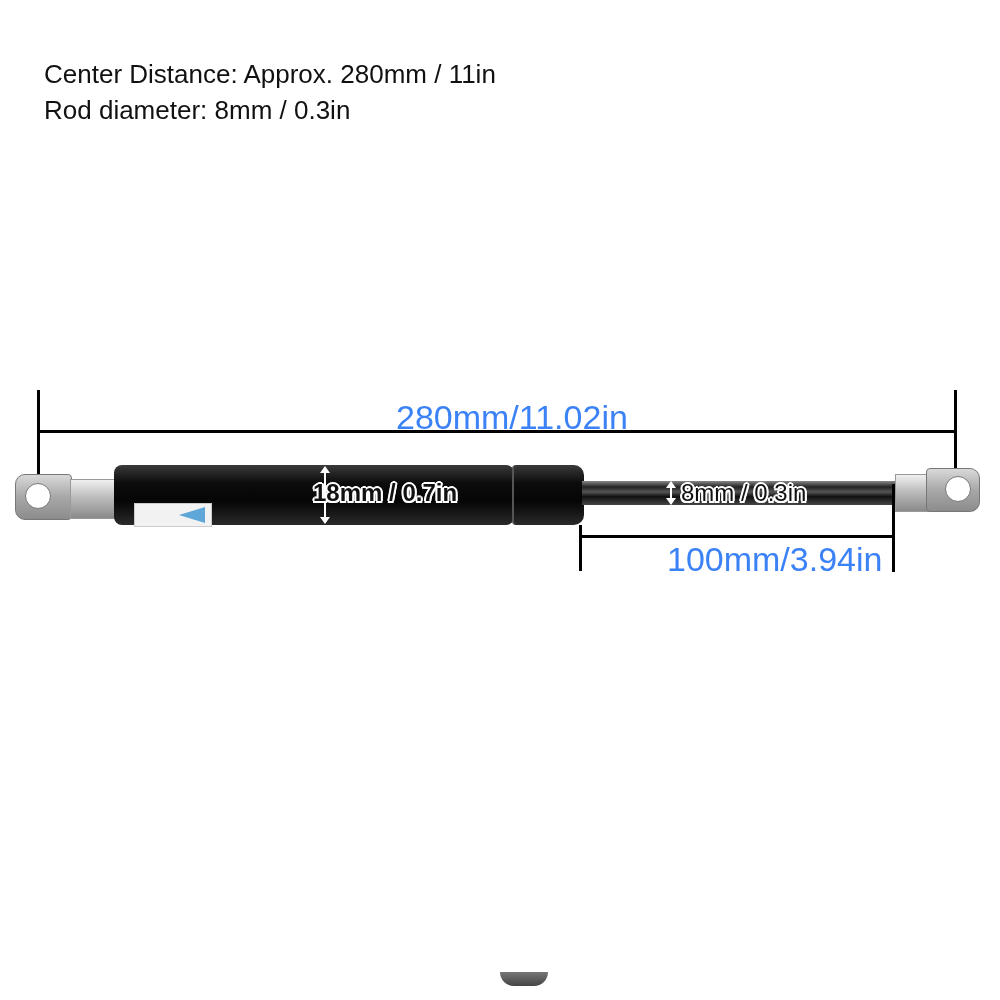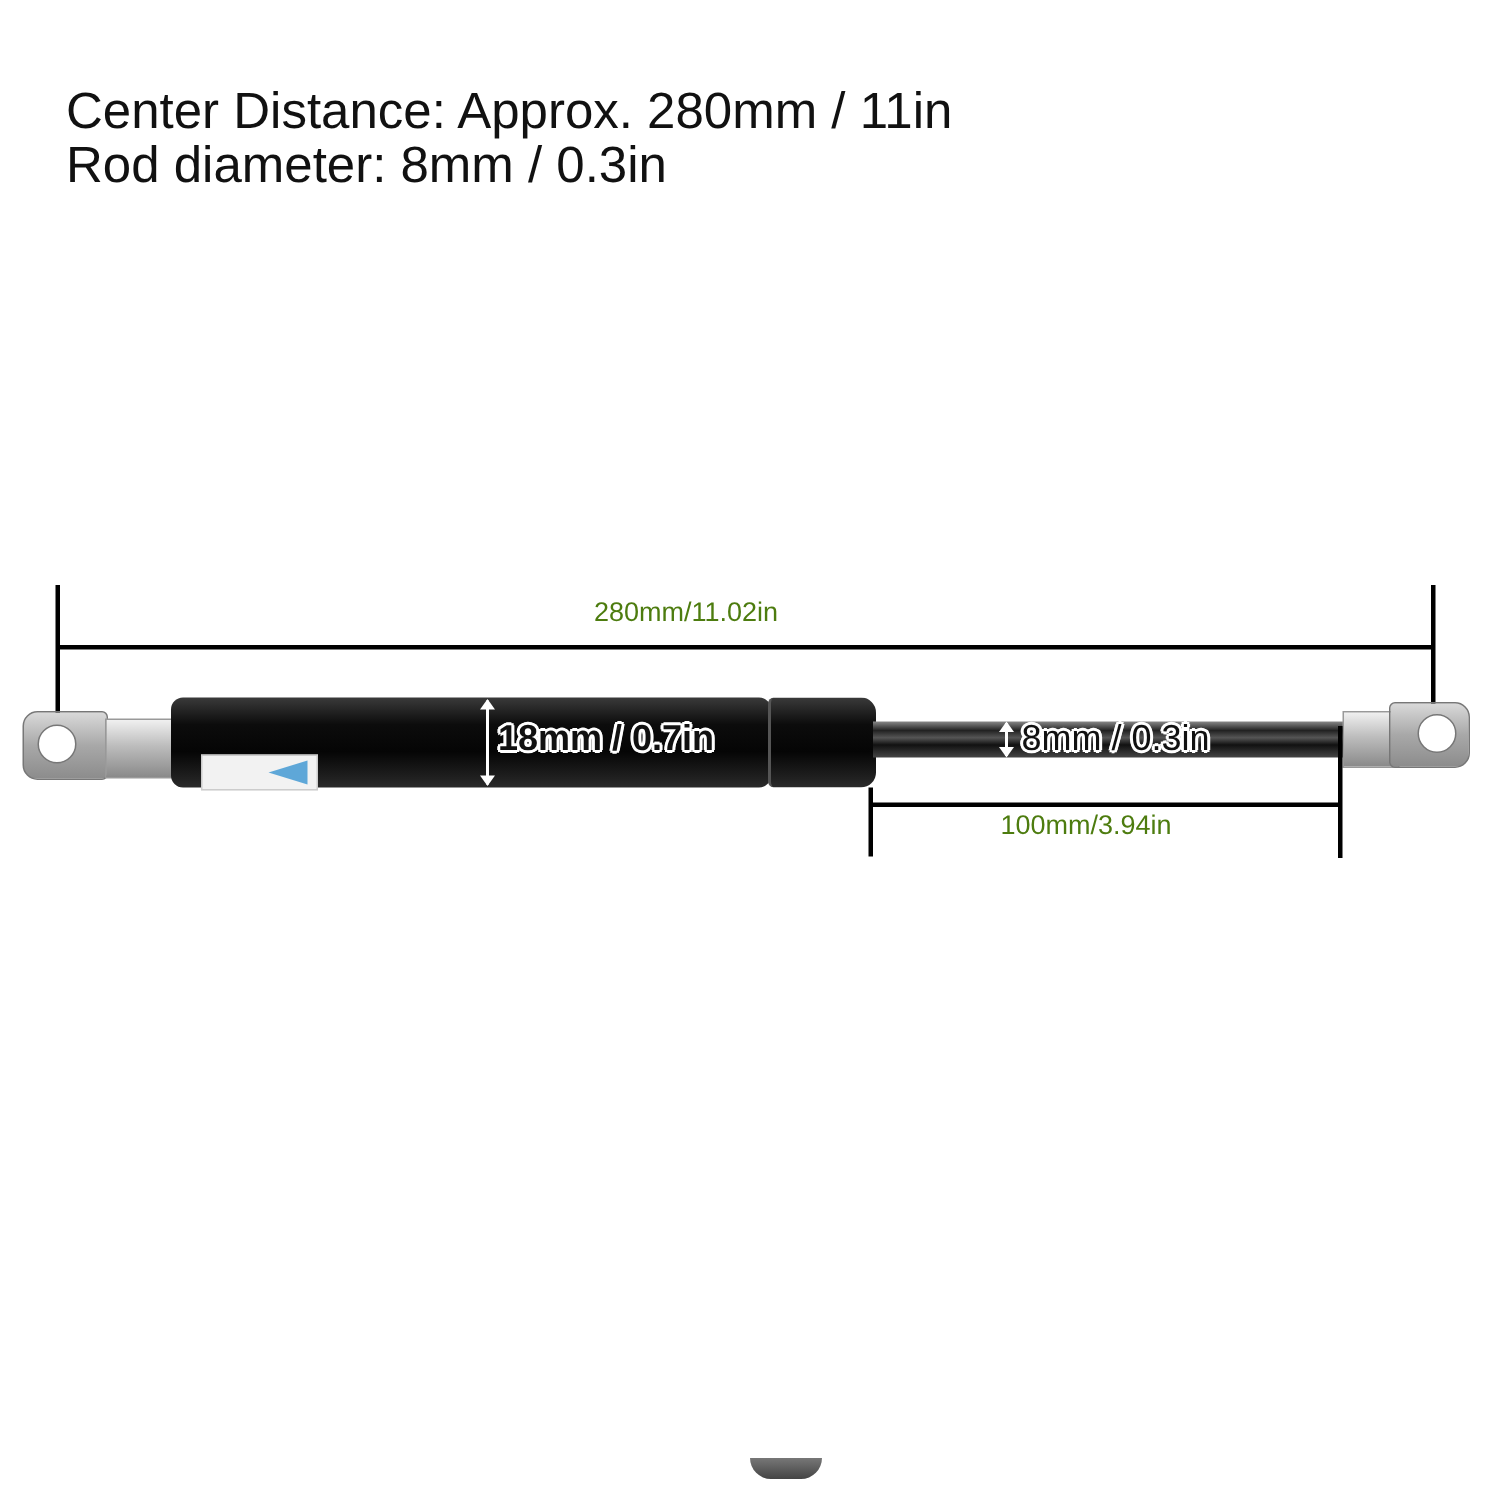--- a/index.html
+++ b/index.html
@@ -1,21 +1,21 @@
 <!DOCTYPE html>
 <html><head>
 <meta charset="utf-8">
 <style>
   html, body { margin: 0; padding: 0; background: #ffffff; }
   body { width: 1000px; height: 1000px; position: relative; overflow: hidden; font-family: "Liberation Sans", sans-serif; }
   .specs { position: absolute; left: 44px; top: 56px; }
-  .spec-line { font-size: 34px; line-height: 36px; color: #111; white-space: nowrap; }
+  .spec-line { font-size: 26px; line-height: 36px; color: #111; white-space: nowrap; }
   .abs { position: absolute; }
   .dim-line { background: #000; }
-  .dim-label { font-size: 18px; color: #4d7c0f; white-space: nowrap; }
+  .dim-label { font-size: 34px; color: #3b82f6; white-space: nowrap; }
   .strut { position: absolute; }
   .eye { position: absolute; background: linear-gradient(180deg,#d9d9d9 0%,#a8a8a8 50%,#8c8c8c 100%); border: 1px solid #777; border-radius: 10px 4px 4px 10px; }
   .eye-hole { position: absolute; width: 24px; height: 24px; border-radius: 50%; background: #fff; border: 1px solid #777; }
   .sleeve { position: absolute; background: linear-gradient(180deg,#f0f0f0 0%,#bdbdbd 45%,#8a8a8a 100%); border: 1px solid #999; }
   .cylinder { position: absolute; background: linear-gradient(180deg,#3a3a3a 0%,#0c0c0c 30%,#050505 60%,#2a2a2a 100%); border-radius: 8px; }
   .cylinder-cap { position: absolute; background: linear-gradient(180deg,#3a3a3a 0%,#0c0c0c 30%,#050505 60%,#2a2a2a 100%); border-radius: 4px 10px 10px 4px; border-left: 2px solid #555; }
   .rod { position: absolute; background: linear-gradient(180deg,#888 0%,#222 25%,#555 45%,#111 65%,#444 100%); }
   .label-sticker { position: absolute; background: #f2f2f2; border: 1px solid #ccc; }
   .sticker-tri { position: absolute; width: 0; height: 0; border-top: 8px solid transparent; border-bottom: 8px solid transparent; border-right: 26px solid #5ea7d8; }
   .overlay-text { position: absolute; font-size: 24px; font-weight: bold; color: #111; white-space: nowrap;
@@ -52,21 +52,21 @@
   </div>
 
   <div class="rod" style="left:582px; top:481px; width:316px; height:24px;"></div>
 
   <div class="sleeve" style="left:895px; top:474px; width:36px; height:36px;"></div>
   <div class="eye" style="left:926px; top:468px; width:52px; height:42px; border-radius:4px 10px 10px 4px;"></div>
   <div class="eye-hole" style="left:945px; top:476px;"></div>
 </div>
 
 <div class="arrow-v" style="left:324px; top:467px; height:56px;"></div>
-<div class="overlay-text" style="left:332px; top:479px;">18mm / 0.7in</div>
+<div class="overlay-text" style="left:313px; top:479px;">18mm / 0.7in</div>
 
 <div class="arrow-v" style="left:670px; top:482px; height:22px;"></div>
 <div class="overlay-text" style="left:681px; top:479px; font-weight:normal;">8mm / 0.3in</div>
 
 <div class="abs dim-line" style="left:579px; top:525px; width:3px; height:46px;"></div>
 <div class="abs dim-line" style="left:892px; top:484px; width:3px; height:88px;"></div>
 <div class="abs dim-line" style="left:580px; top:535px; width:314px; height:3px;"></div>
 <div class="abs dim-label" style="left:667px; top:540px;">100mm/3.94in</div>
 
 <div class="partial-part"></div>

